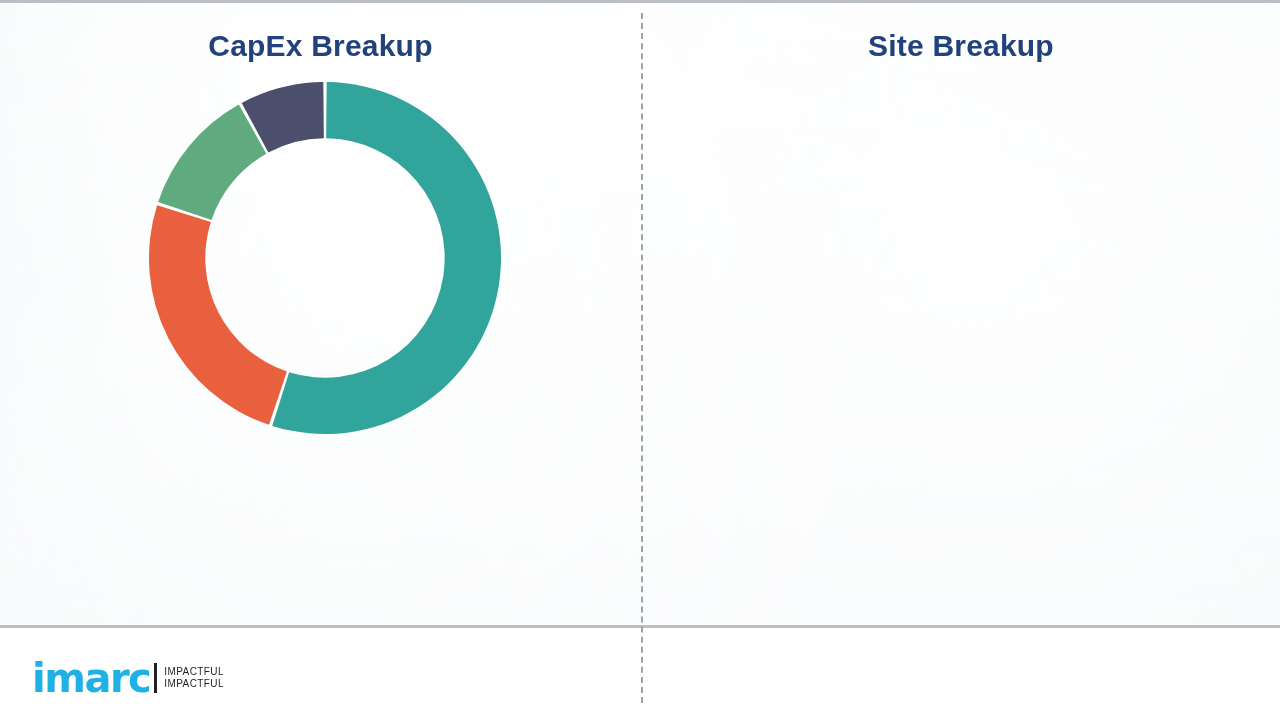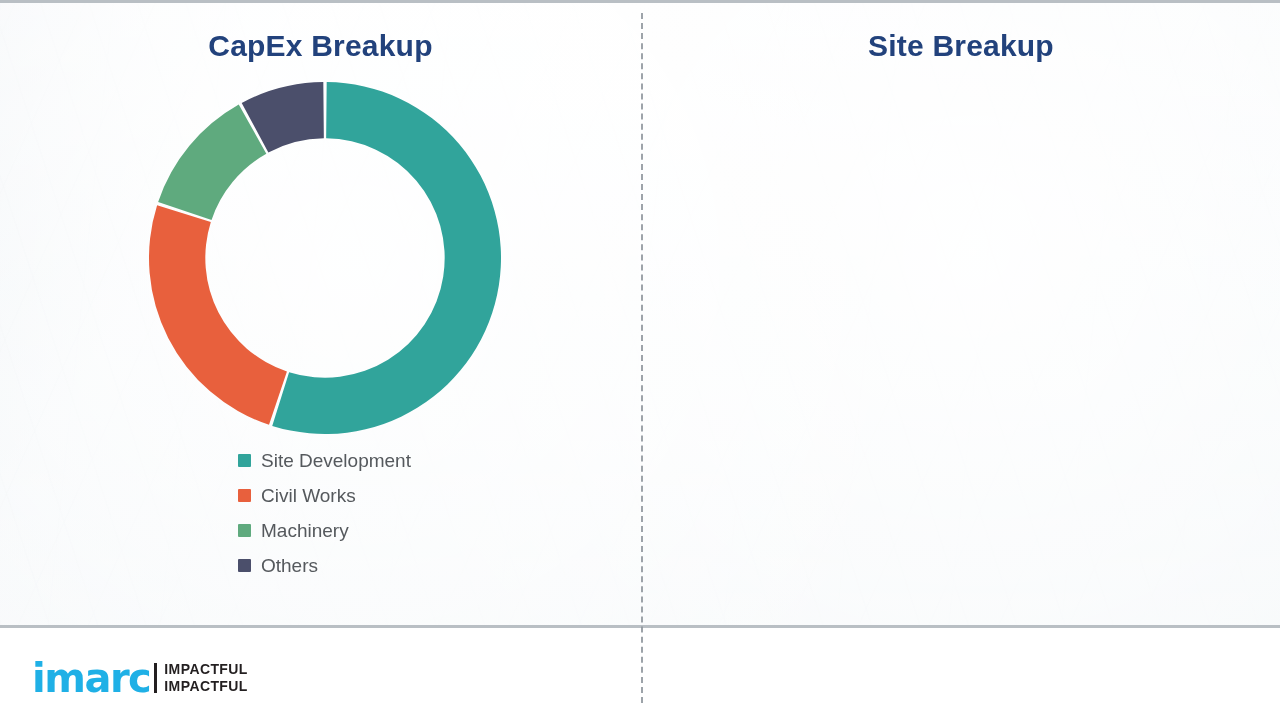--- a/index.html
+++ b/index.html
@@ -60,21 +60,21 @@
   .legend-capex{left:238px;top:448px;}
   .legend-row{display:flex;align-items:center;margin-bottom:9px;}
   .legend-capex .legend-row{margin-bottom:16px;}
   .swatch{width:13px;height:13px;flex:0 0 13px;border-radius:1px;margin-right:10px;}
   .legend-label{font-size:19px;color:#55595d;white-space:nowrap;line-height:1;}
 
   .logo{position:absolute;left:32px;top:652px;display:flex;align-items:center;height:46px;}
   .logo-mark{font-size:40px;font-weight:bold;color:#1fb0e6;letter-spacing:-1.5px;line-height:1;font-family:"DejaVu Sans", sans-serif;}
   .logo-bar{width:3px;height:30px;background:#231f20;margin:0 7px 0 4px;}
   .logo-tag{display:flex;flex-direction:column;justify-content:center;line-height:1.25;}
-  .logo-tag span{font-size:14px;font-weight:bold;color:#231f20;letter-spacing:.4px;}
+  .logo-tag span{font-size:10px;font-weight:normal;color:#231f20;letter-spacing:.4px;}
 </style>
 </head>
 <body>
 
 <div class="slide">
   <div class="bg-texture"></div>
   <div class="bg-haze"></div>
 
   <div class="divider"></div>
 
@@ -83,38 +83,20 @@
 
     <div class="donut-wrap donut-capex">
       <svg id="capex-svg" viewBox="0 0 360 360" width="360" height="360">
           <path d="M 181.6894527693824 4.008108853447396 A 176 176 0 1 1 127.22227982882339 347.9003045069692 L 144.1111502835999 294.17220706473904 A 119.68 119.68 0 1 0 181.14882788318005 60.325514020344215 Z" fill="#31a49b"></path>
           <path d="M 124.00874969823523 346.8561652731032 A 176 176 0 0 1 12.099695493030794 127.22227982882343 L 65.82779293526093 144.11115028359993 A 119.68 119.68 0 0 0 141.92594979479995 293.4621923857102 Z" fill="#e8603d"></path>
           <path d="M 13.143834726896756 124.00874969823539 A 176 176 0 0 1 93.73478108061067 26.59103023359475 L 121.33965113481526 75.68190055884443 A 119.68 119.68 0 0 0 66.53780761428979 141.92594979480006 Z" fill="#5faa7e"></path>
           <path d="M 96.69573857546747 24.96323007585221 A 176 176 0 0 1 178.3105472306175 4.008108853447396 L 178.8511721168199 60.325514020344215 A 119.68 119.68 0 0 0 123.35310223131788 74.5749964515795 Z" fill="#4b4f6b"></path>
         </svg>
     </div>
 
-    <div class="legend legend-capex" id="capex-legend">
-        <div class="legend-row">
-          <span class="swatch" style="background: rgb(49, 164, 155);"></span>
-          <span class="legend-label">Site Development</span>
-        </div>
-        <div class="legend-row">
-          <span class="swatch" style="background: rgb(232, 96, 61);"></span>
-          <span class="legend-label">Civil Works</span>
-        </div>
-        <div class="legend-row">
-          <span class="swatch" style="background: rgb(95, 170, 126);"></span>
-          <span class="legend-label">Machinery</span>
-        </div>
-        <div class="legend-row">
-          <span class="swatch" style="background: rgb(75, 79, 107);"></span>
-          <span class="legend-label">Others</span>
-        </div>
-      </div>
   </div>
 
   <div class="panel panel-opex">
     <div class="chart-title">Site Breakup</div>
 
   </div>
 
   <div class="logo">
     <div class="logo-mark">imarc</div>
     <div class="logo-bar"></div>

